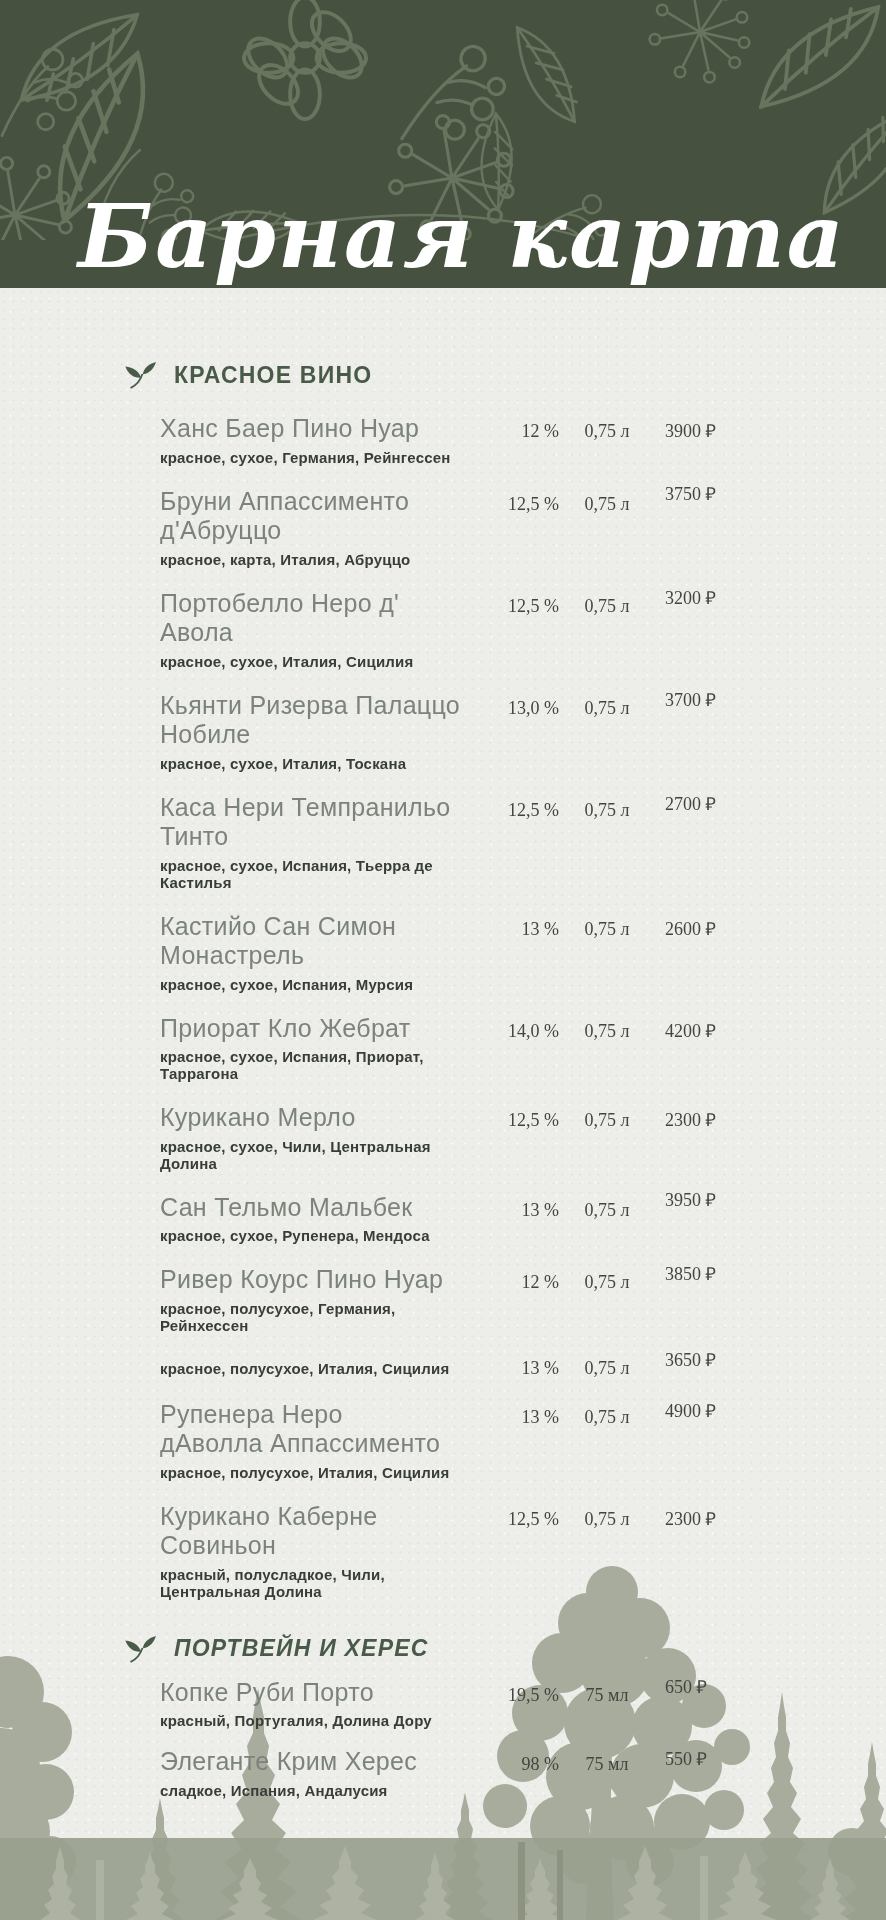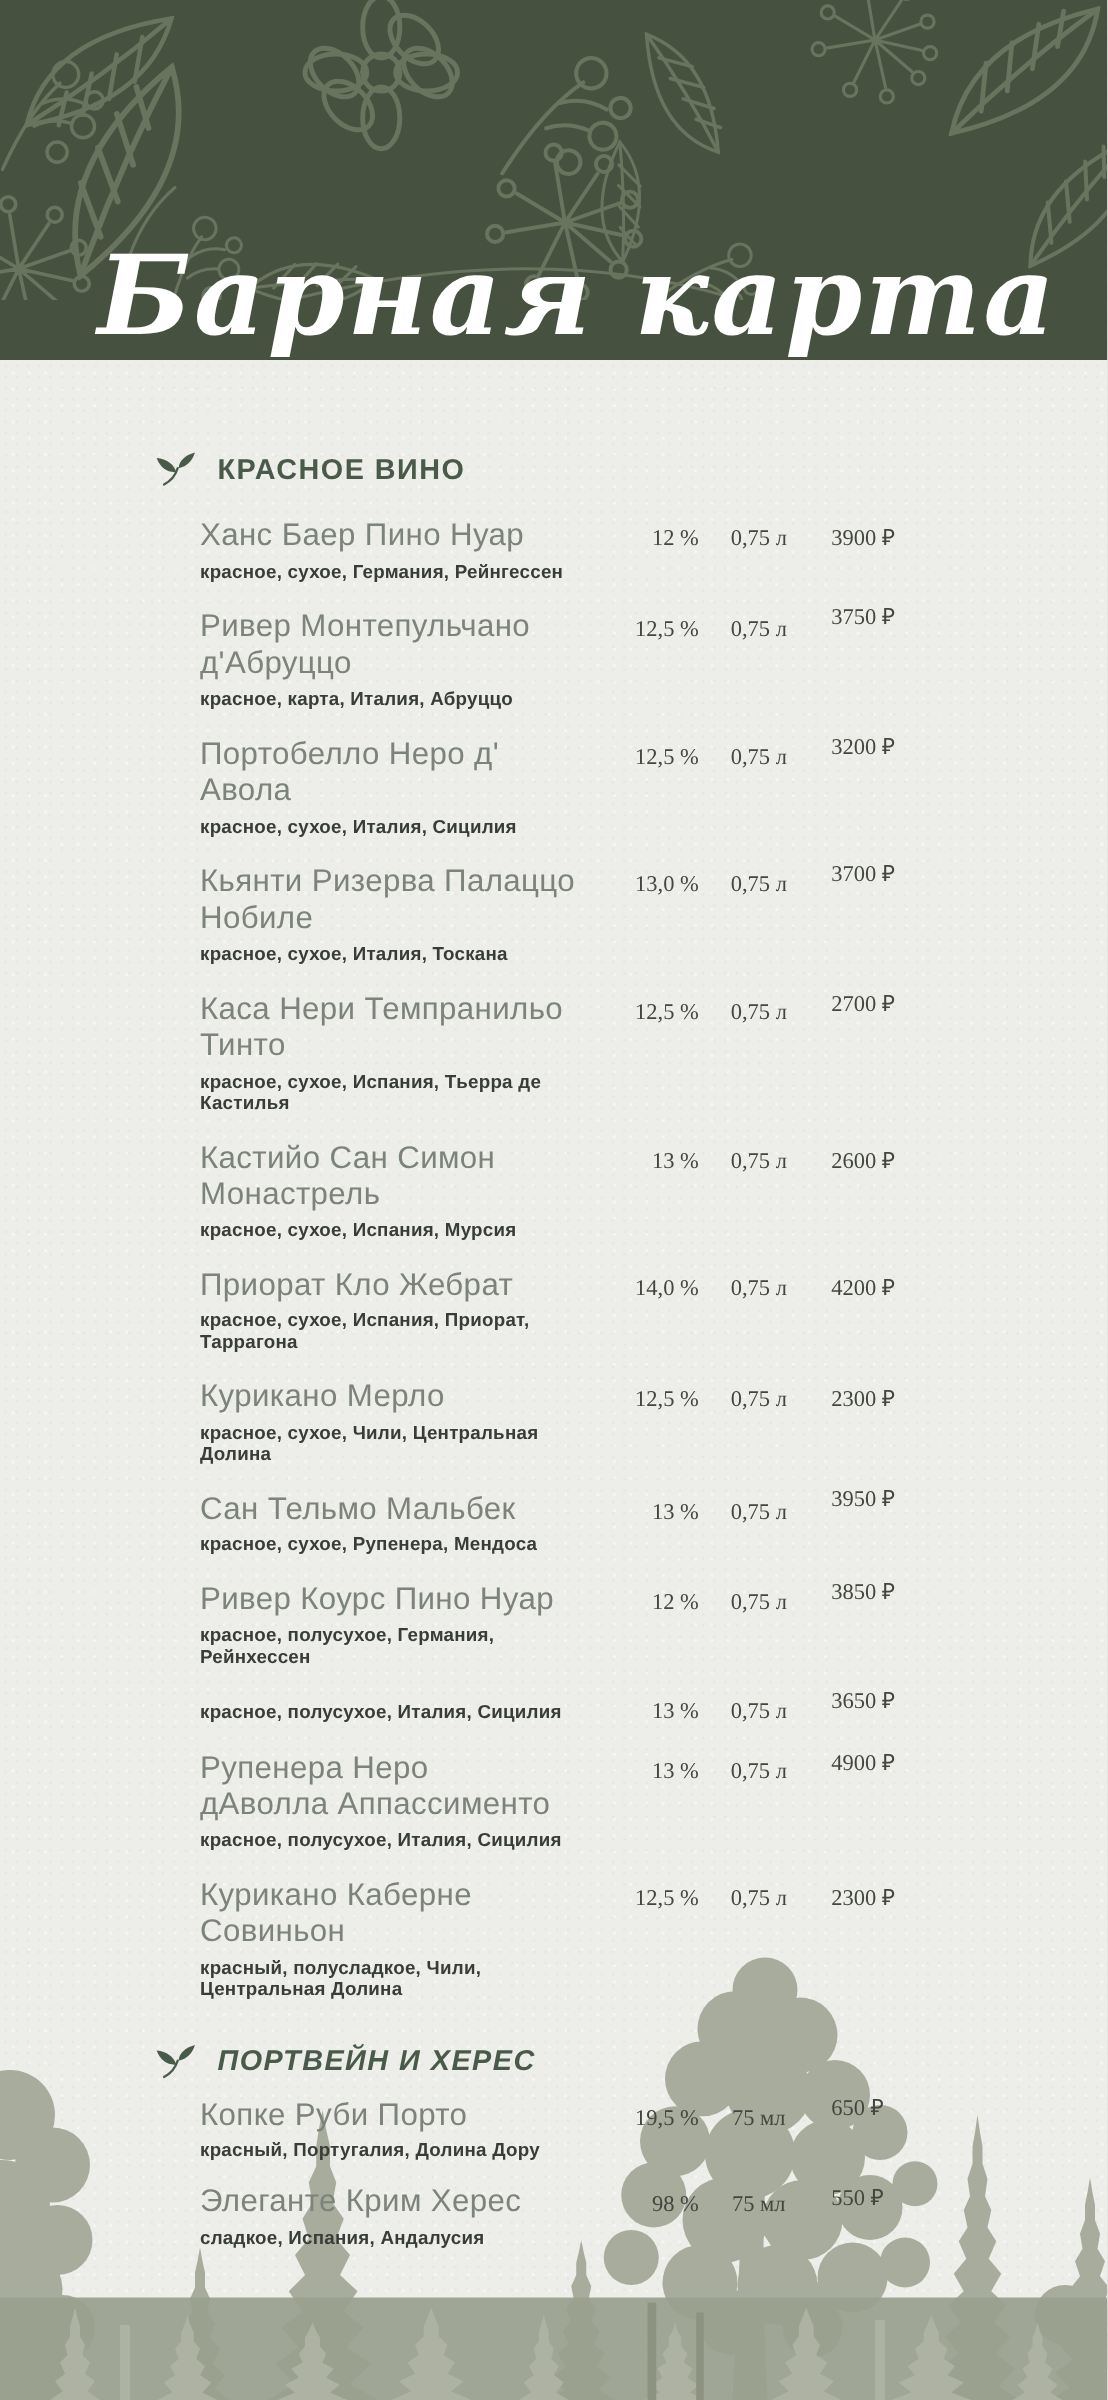--- a/index.html
+++ b/index.html
@@ -149,21 +149,21 @@
       <div class="item-name">Ханс Баер Пино Нуар</div>
       <div class="item-desc">красное, сухое, Германия, Рейнгессен</div>
     </div>
     <div class="item-abv num">12 %</div>
     <div class="item-vol num">0,75 л</div>
     <div class="item-price num">3900 ₽</div>
   </div>
 
   <div class="item">
     <div class="item-left">
-      <div class="item-name">Ривер Монтепульчано д'Абруццо</div>
+      <div class="item-name">Бруни Аппассименто д'Абруццо</div>
       <div class="item-desc">красное, карта, Италия, Абруццо</div>
     </div>
     <div class="item-abv num">12,5 %</div>
     <div class="item-vol num">0,75 л</div>
     <div class="item-price num">3750 ₽</div>
   </div>
 
   <div class="item">
     <div class="item-left">
       <div class="item-name">Портобелло Неро д' Авола</div>

